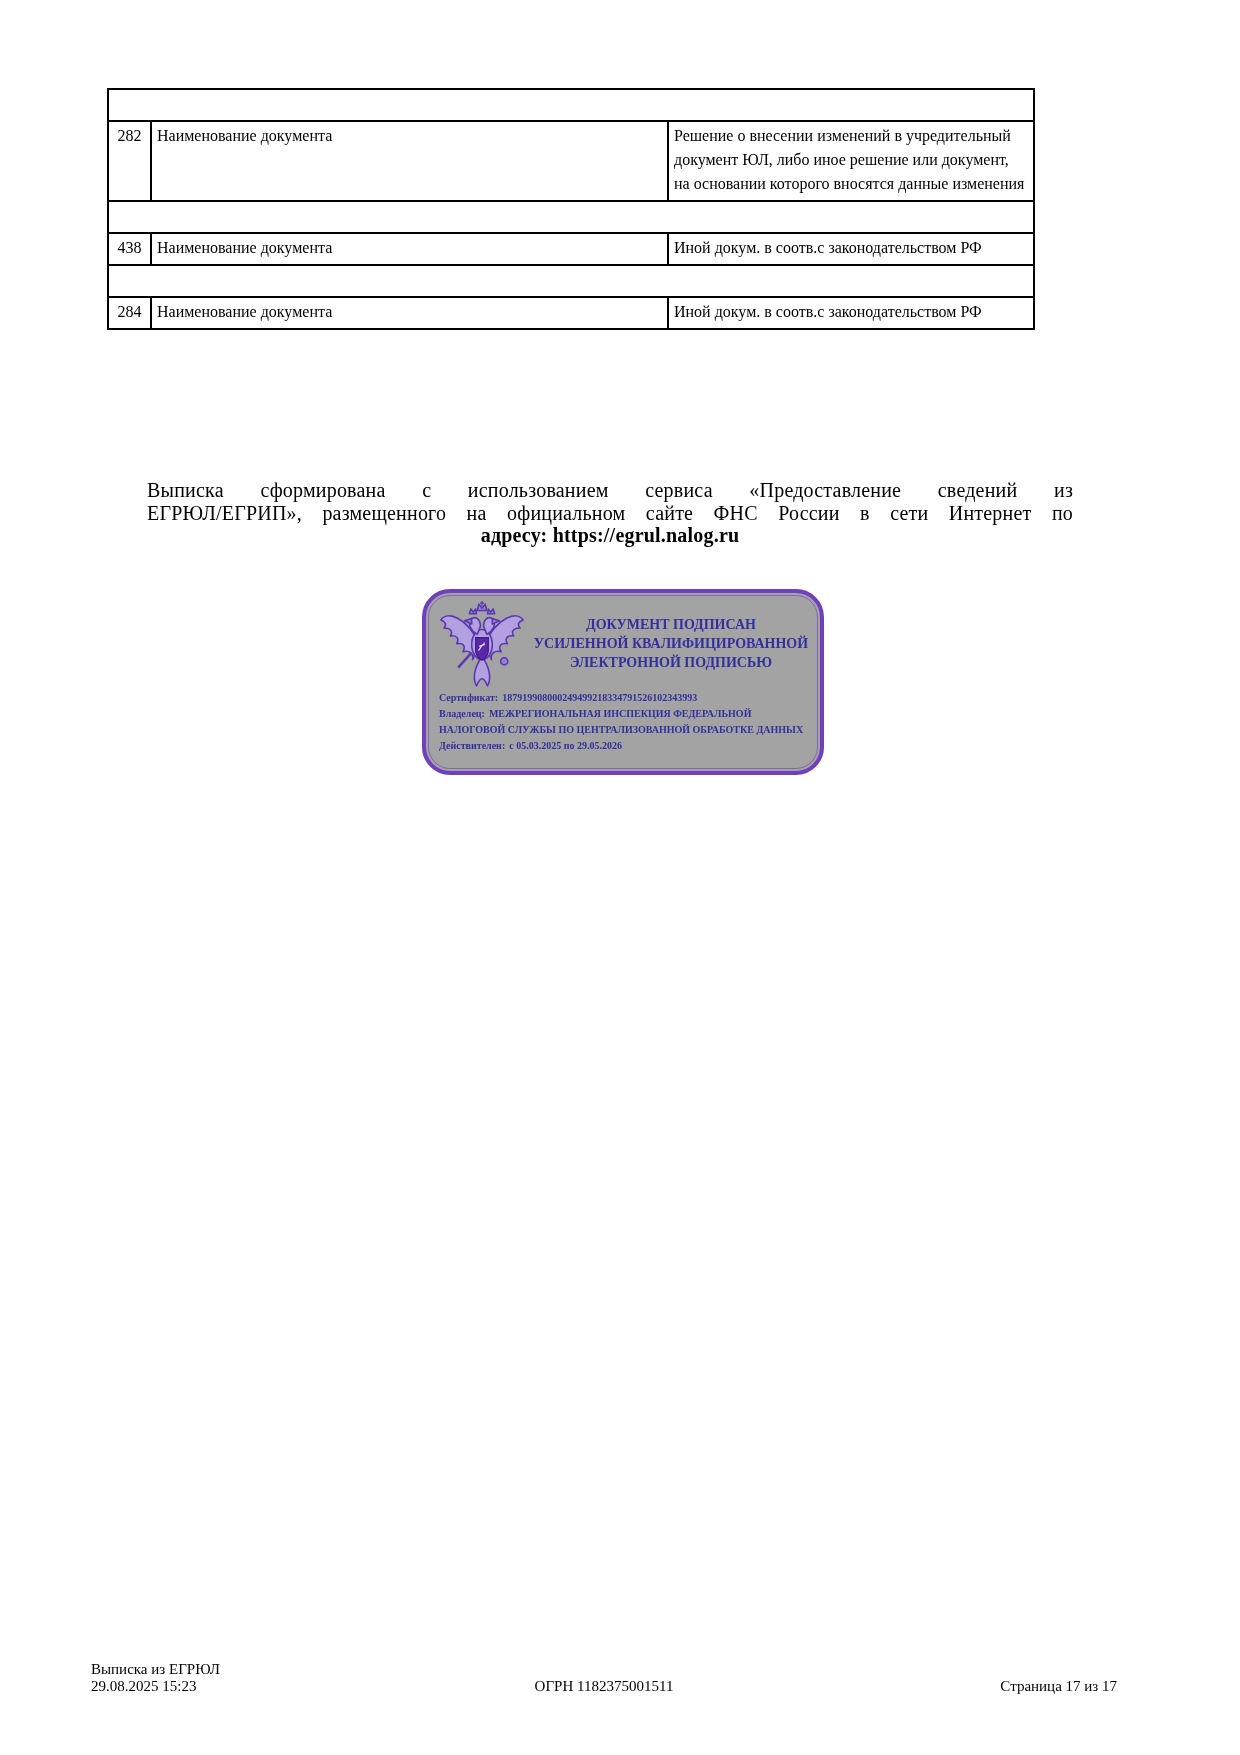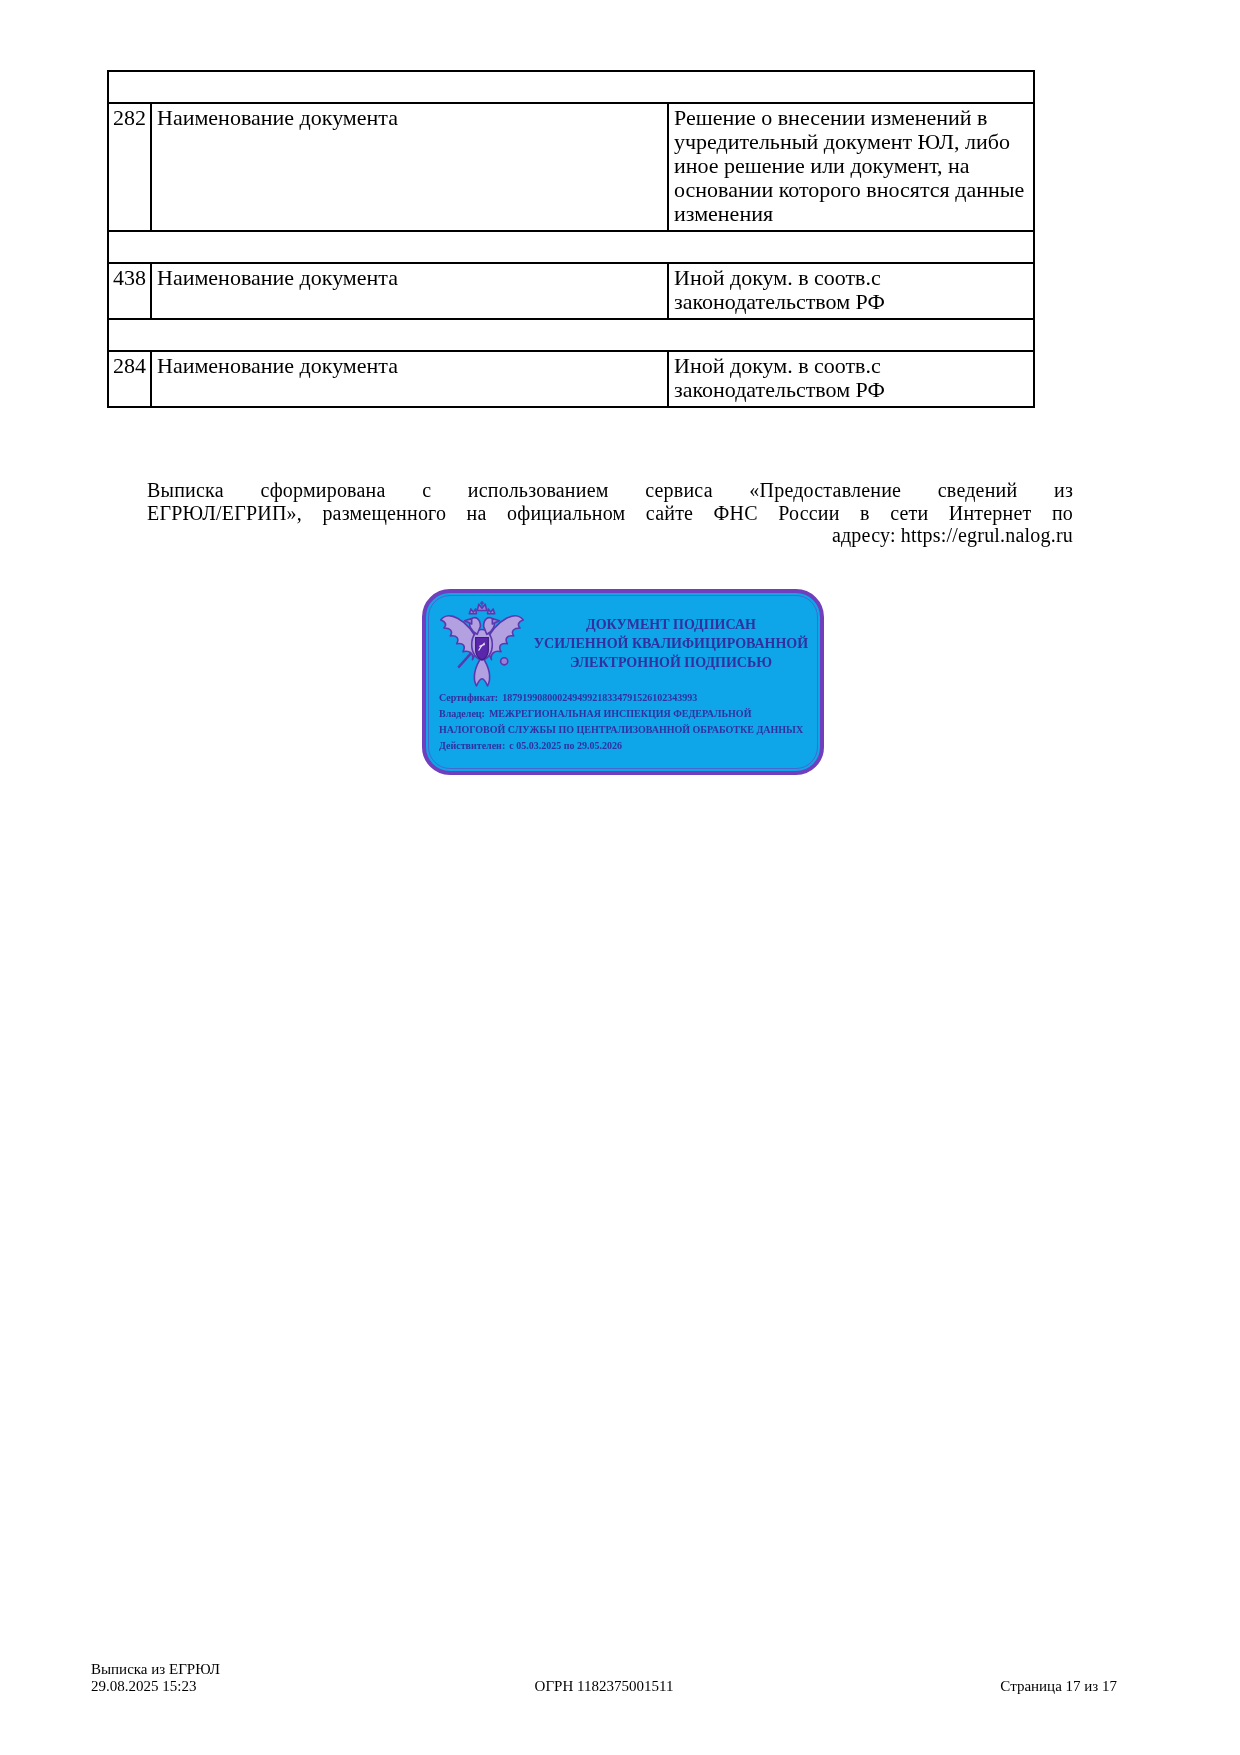--- a/index.html
+++ b/index.html
@@ -7,25 +7,25 @@
     width:1240px; height:1755px;
     background:#ffffff;
     font-family:"Liberation Serif", serif;
     color:#000;
     position:relative;
   }
   .page { position:relative; width:1240px; height:1755px; overflow:hidden; }
 
   
   table.details {
-    position:absolute; left:107px; top:70px;
+    position:absolute; left:107px; top:88px;
     width:926px;
     border-collapse:collapse;
     table-layout:fixed;
-    font-size:22px; line-height:24px;border-radius:17px;
+    font-size:16px; line-height:24px;border-radius:17px;
   }
   table.details td {
     border:2px solid #000;
     vertical-align:top;
     padding:2px 5px 4px 5px;
     overflow:hidden;
   }
   table.details td.num { text-align:center; padding-left:1px; padding-right:1px; }
   table.details tr.sep td { height:30px; padding:0; }
   col.c-num { width:43px; }
@@ -33,30 +33,30 @@
   col.c-value { width:366px; }
 
   
   .note {
     position:absolute; left:107px; top:479px; width:926px;
     font-size:20px; line-height:22.5px;
     letter-spacing:0.2px;
     margin-left:40px;
   }
   .note .jline { text-align:justify; text-align-last:justify; }
-  .note .lline { text-align:right; }
+  .note .lline { text-align:center;font-weight:bold; }
 
   
   .stamp {
     position:absolute; left:422px; top:589px;
     width:402px; height:186px;
     box-sizing:border-box;
     border:4px solid #6f3fbd;
     border-radius:28px;
-    background:#0ea5e9;
+    background:#a3a3a3;
   }
   .stamp::after {
     content:""; position:absolute; inset:2px;
     border:1px solid rgba(111,63,189,.6);
     border-radius:22px;
     pointer-events:none;
   }
   .stamp-eagle {
     position:absolute; left:8px; top:8px; width:96px; height:92px;
   }

